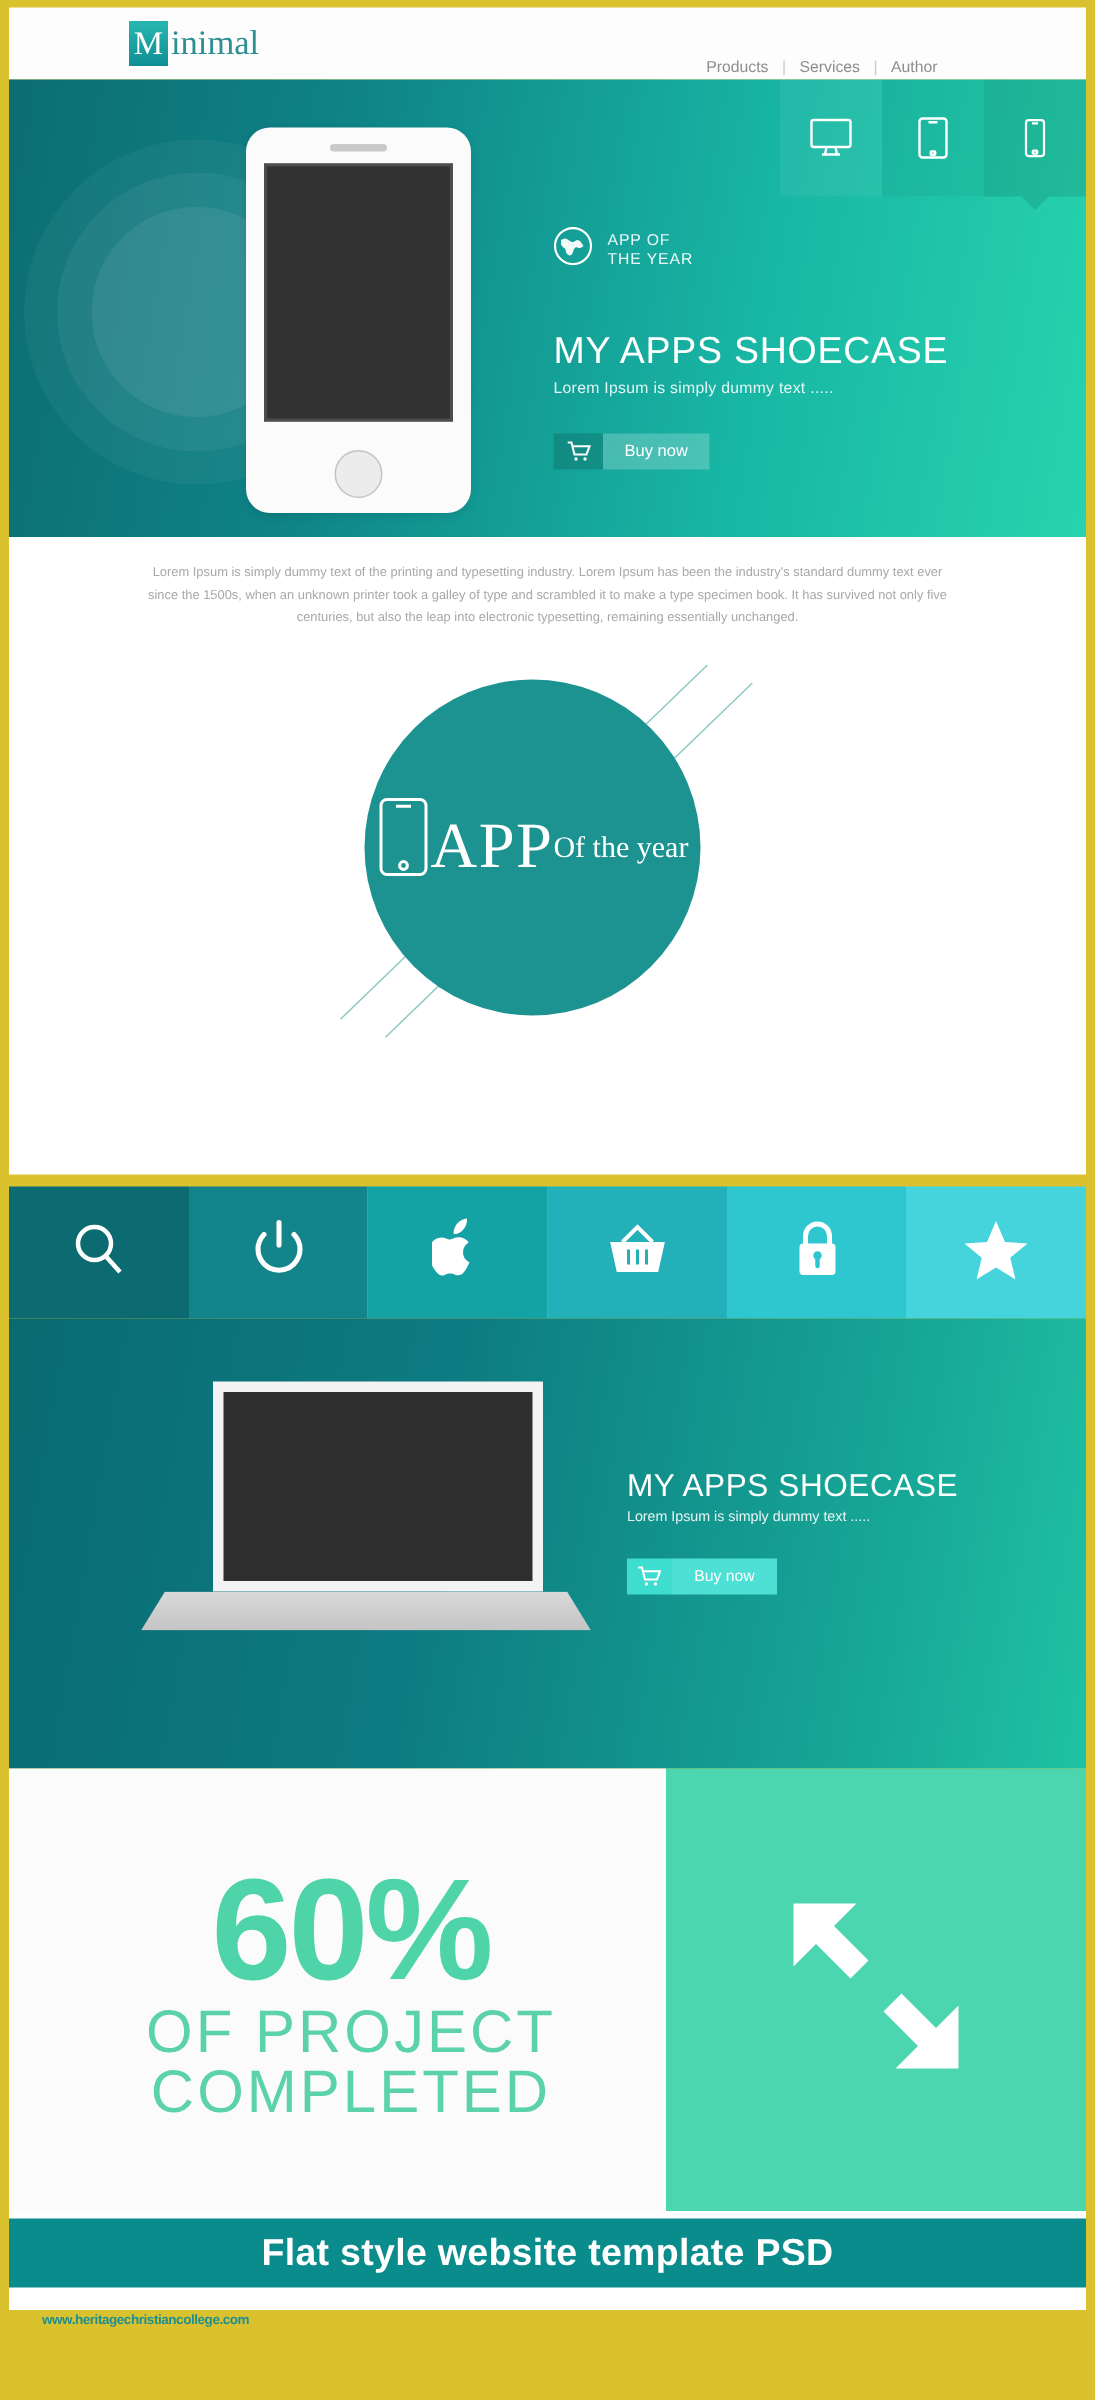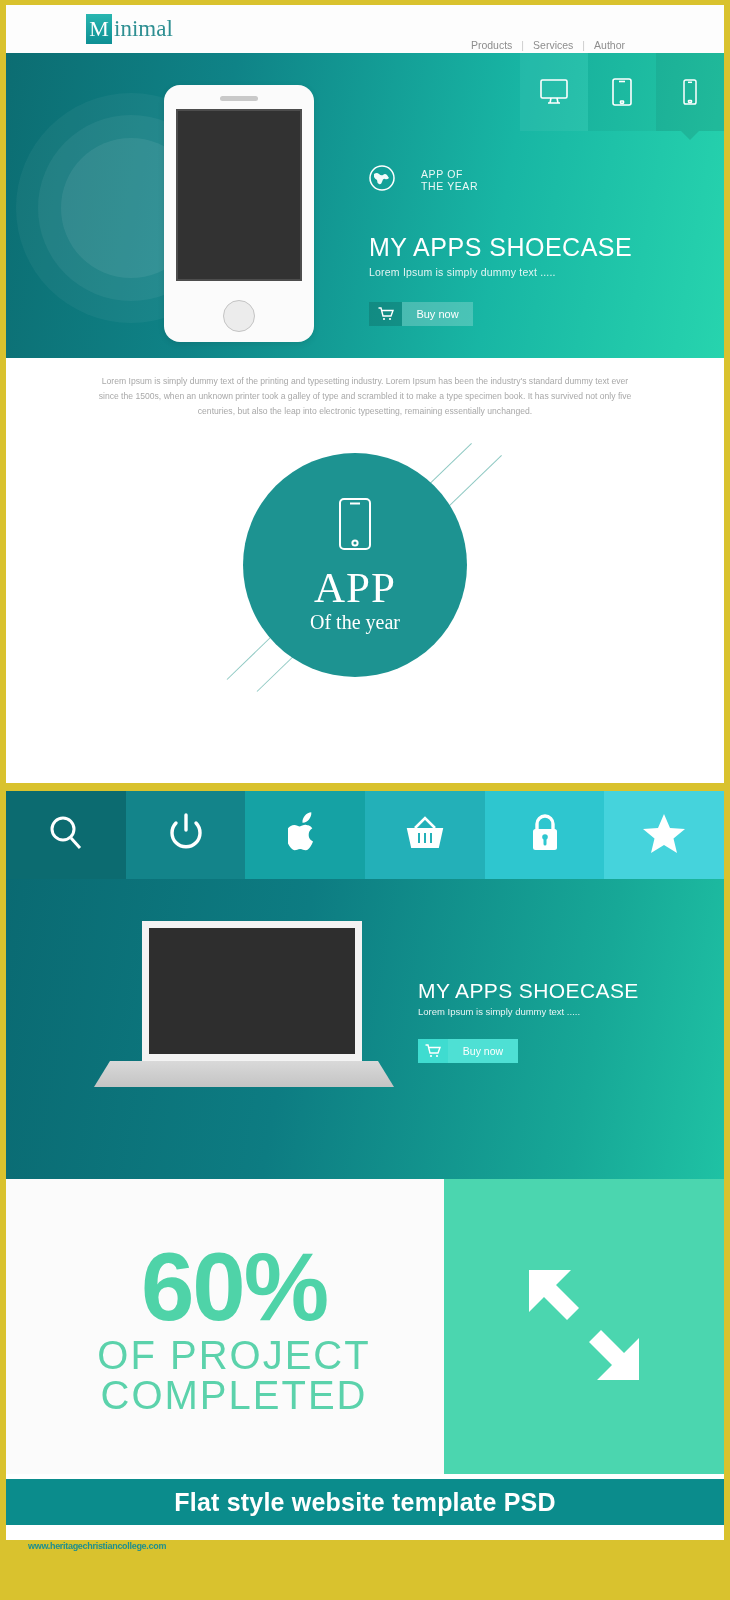--- a/index.html
+++ b/index.html
@@ -92,21 +92,21 @@
   .dt3 { background: rgba(0,0,0,0.10); position: relative; }
   .dt3:after {
     content: ""; position: absolute; left: 50%; bottom: -9px;
     transform: translateX(-50%);
     border-left: 9px solid transparent; border-right: 9px solid transparent;
     border-top: 9px solid rgba(0,0,0,0.10);
   }
   .device-tab svg { display: block; }
 
   .hero-copy { position: absolute; left: 363px; top: 98px; }
-  .award { display: flex; align-items: center; gap: 26px; margin-top: 14px; }
+  .award { display: flex; align-items: center; gap: 10px; }
   .award-text {
     color: rgba(255,255,255,0.92); font-size: 10.5px; line-height: 12.5px;
     letter-spacing: 0.6px;
   }
   .hero-title {
     margin-top: 38px;
     color: #ffffff; font-size: 25px; font-weight: normal; letter-spacing: 0.5px;
   }
   .hero-sub {
     margin-top: 4px;
@@ -140,21 +140,21 @@
     text-align: center; color: #a8a8a8;
     font-size: 8.6px; line-height: 15px;
   }
   .badge-wrap {
     position: relative; margin: 22px auto 0; width: 260px; height: 250px;
   }
   .badge-circle {
     position: absolute; left: 8px; top: 12px;
     width: 224px; height: 224px; border-radius: 50%;
     background: #1d9391;
-    display: flex; flex-direction: column; align-items: center; justify-content: center;
+    display: flex; flex-direction: row; align-items: center; justify-content: center;
   }
   .badge-phone { margin-bottom: 10px; }
   .badge-app {
     color: #ffffff; font-family: "Liberation Serif", serif;
     font-size: 43px; line-height: 44px; letter-spacing: 1px;
   }
   .badge-year {
     color: #ffffff; font-family: "Liberation Serif", serif;
     font-size: 20px; margin-top: 1px;
   }

